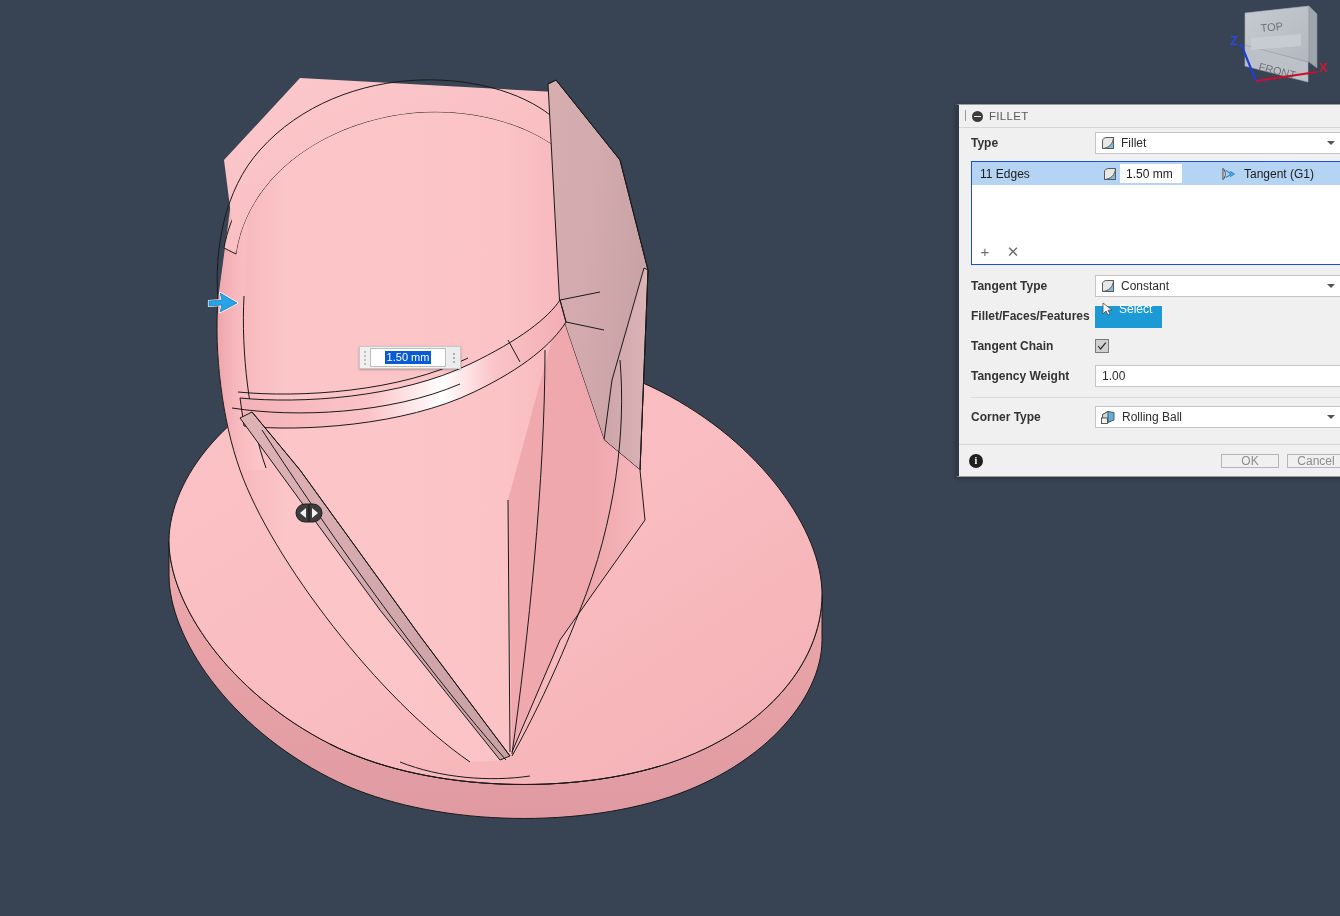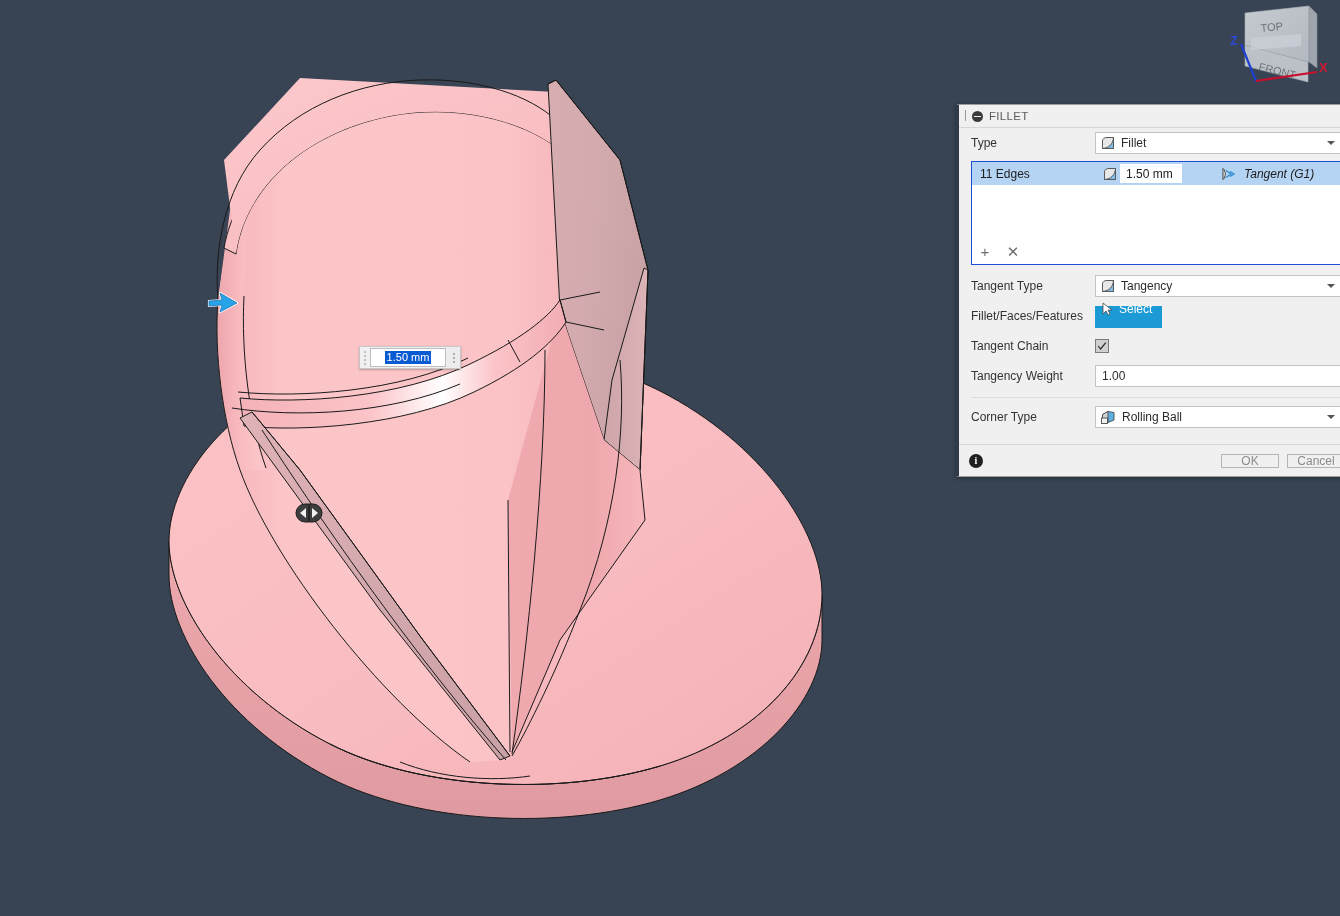--- a/index.html
+++ b/index.html
@@ -116,21 +116,21 @@
 
   .dlg-body { padding: 0; }
 
   .row {
     display: flex; align-items: center;
     height: 30px;
     padding: 0 12px;
   }
   .row .lbl {
     width: 124px; flex: 0 0 auto;
-    font-size: 12px; color: #333333;
+    font-size: 12px; color: #333333; font-weight: bold;
   }
   .row .ctl { flex: 1 1 auto; }
 
   .combo {
     height: 22px;
     background: #ffffff;
     border: 1px solid #c4c4c4;
     display: flex; align-items: center;
     padding: 0 4px 0 4px;
     position: relative;
@@ -178,21 +178,21 @@
   .list-row .radius-input {
     background: #ffffff; border: 1px solid #ffffff;
     height: 19px; padding: 0 8px 0 5px;
     display: flex; align-items: center;
     font-size: 12px; color: #1d1d1d; margin-left: 2px;
   }
   .list-row .cont-cell {
     display: flex; align-items: center; gap: 6px;
     flex: 1 1 auto;
   }
-  .list-row .cont-cell .txt { font-size: 12px; color: #1d1d1d; font-style: italic; }
+  .list-row .cont-cell .txt { font-size: 12px; color: #1d1d1d; }
   .list-spacer { flex: 1 1 auto; }
   .list-tools {
     height: 26px; display: flex; align-items: center;
     padding: 0 6px; gap: 14px;
   }
   .tool-icon {
     color: #6d6d6d; font-size: 15px; line-height: 15px;
     width: 14px; text-align: center; cursor: default;
   }
 
@@ -469,21 +469,21 @@
       </div>
 
       <div class="row" style="margin-top:6px">
         <span class="lbl">Tangent Type</span>
         <div class="ctl">
           <div class="combo">
             <svg width="16" height="16" viewBox="0 0 16 16">
               <path d="M2.5 13.5 L2.5 6 C2.5 3.5 4.5 2.5 7 2.5 L13.5 2.5 L13.5 13.5 Z" fill="#e8e8e8" stroke="#5a5a5a" stroke-width="1"></path>
               <path d="M13.5 2.5 L13.5 13.5 L2.5 13.5 C9 13 13 9 13.5 2.5 Z" fill="#7fbde8" stroke="#5a5a5a" stroke-width="1"></path>
             </svg>
-            <span class="txt">Tangency</span>
+            <span class="txt">Constant</span>
             <span class="caret"></span>
           </div>
         </div>
       </div>
 
       <div class="row">
         <span class="lbl">Fillet/Faces/Features</span>
         <div class="ctl">
           <button class="select-btn">
             <svg width="13" height="14" viewBox="0 0 13 14">

